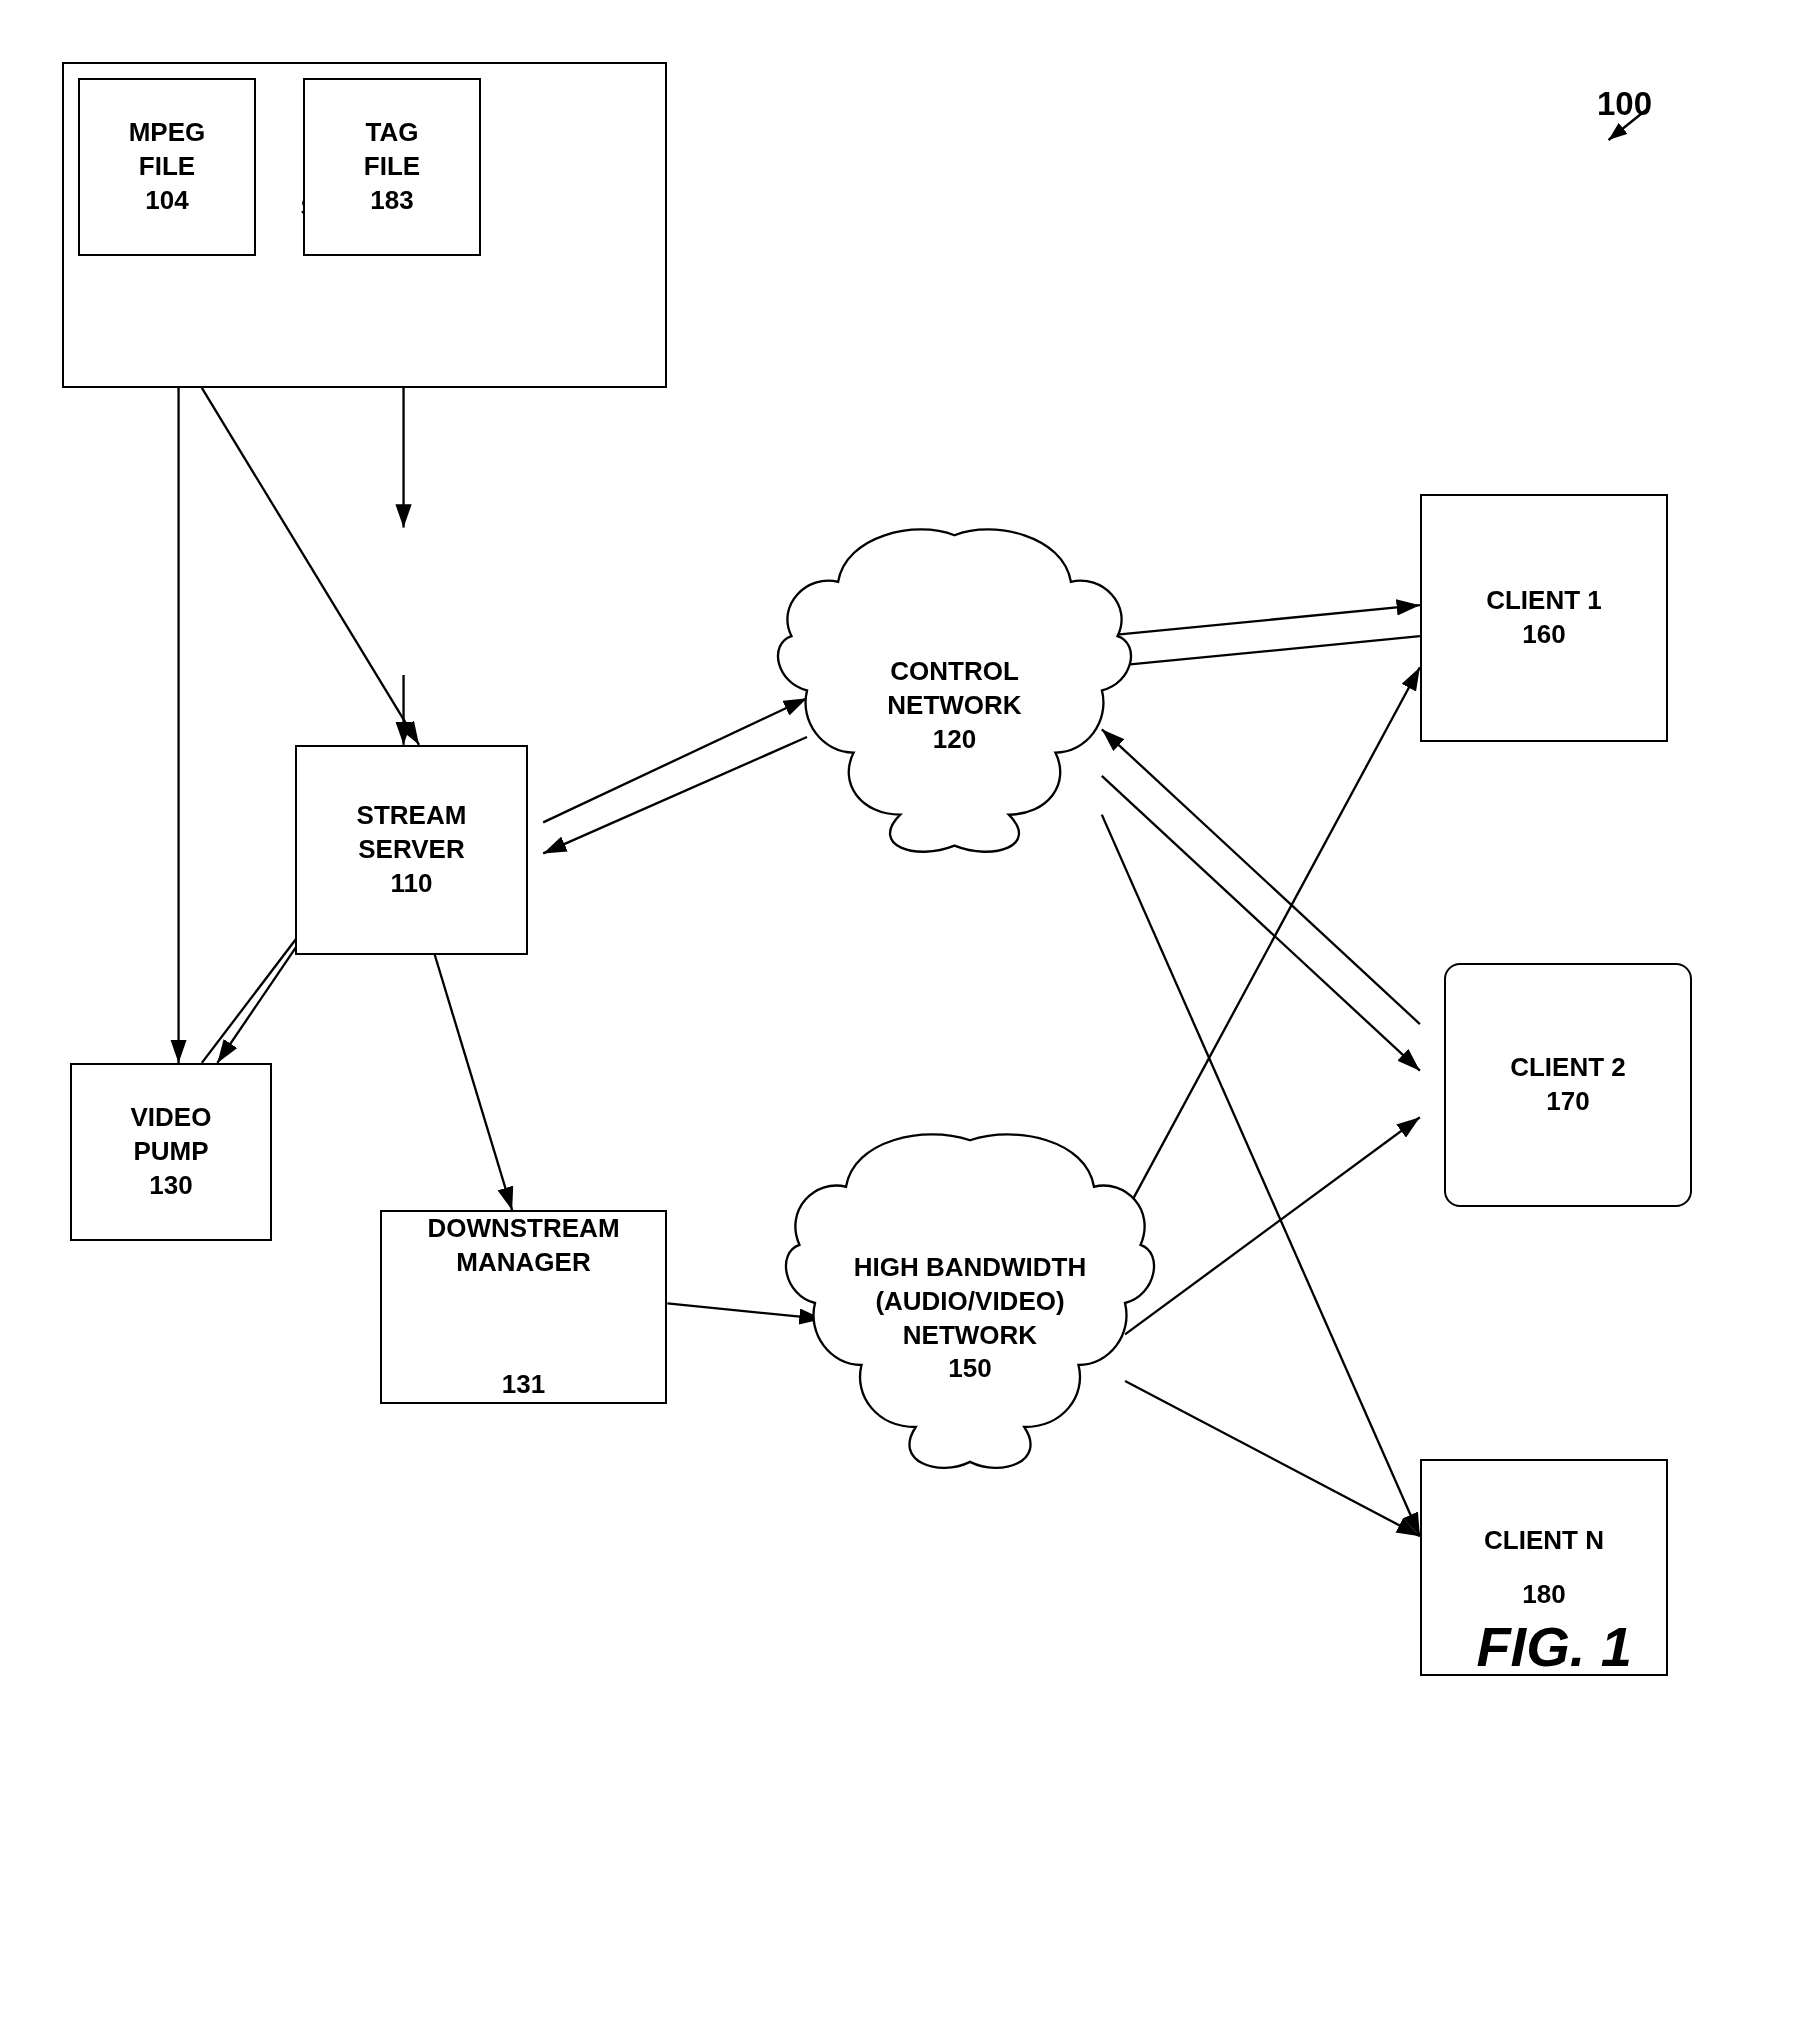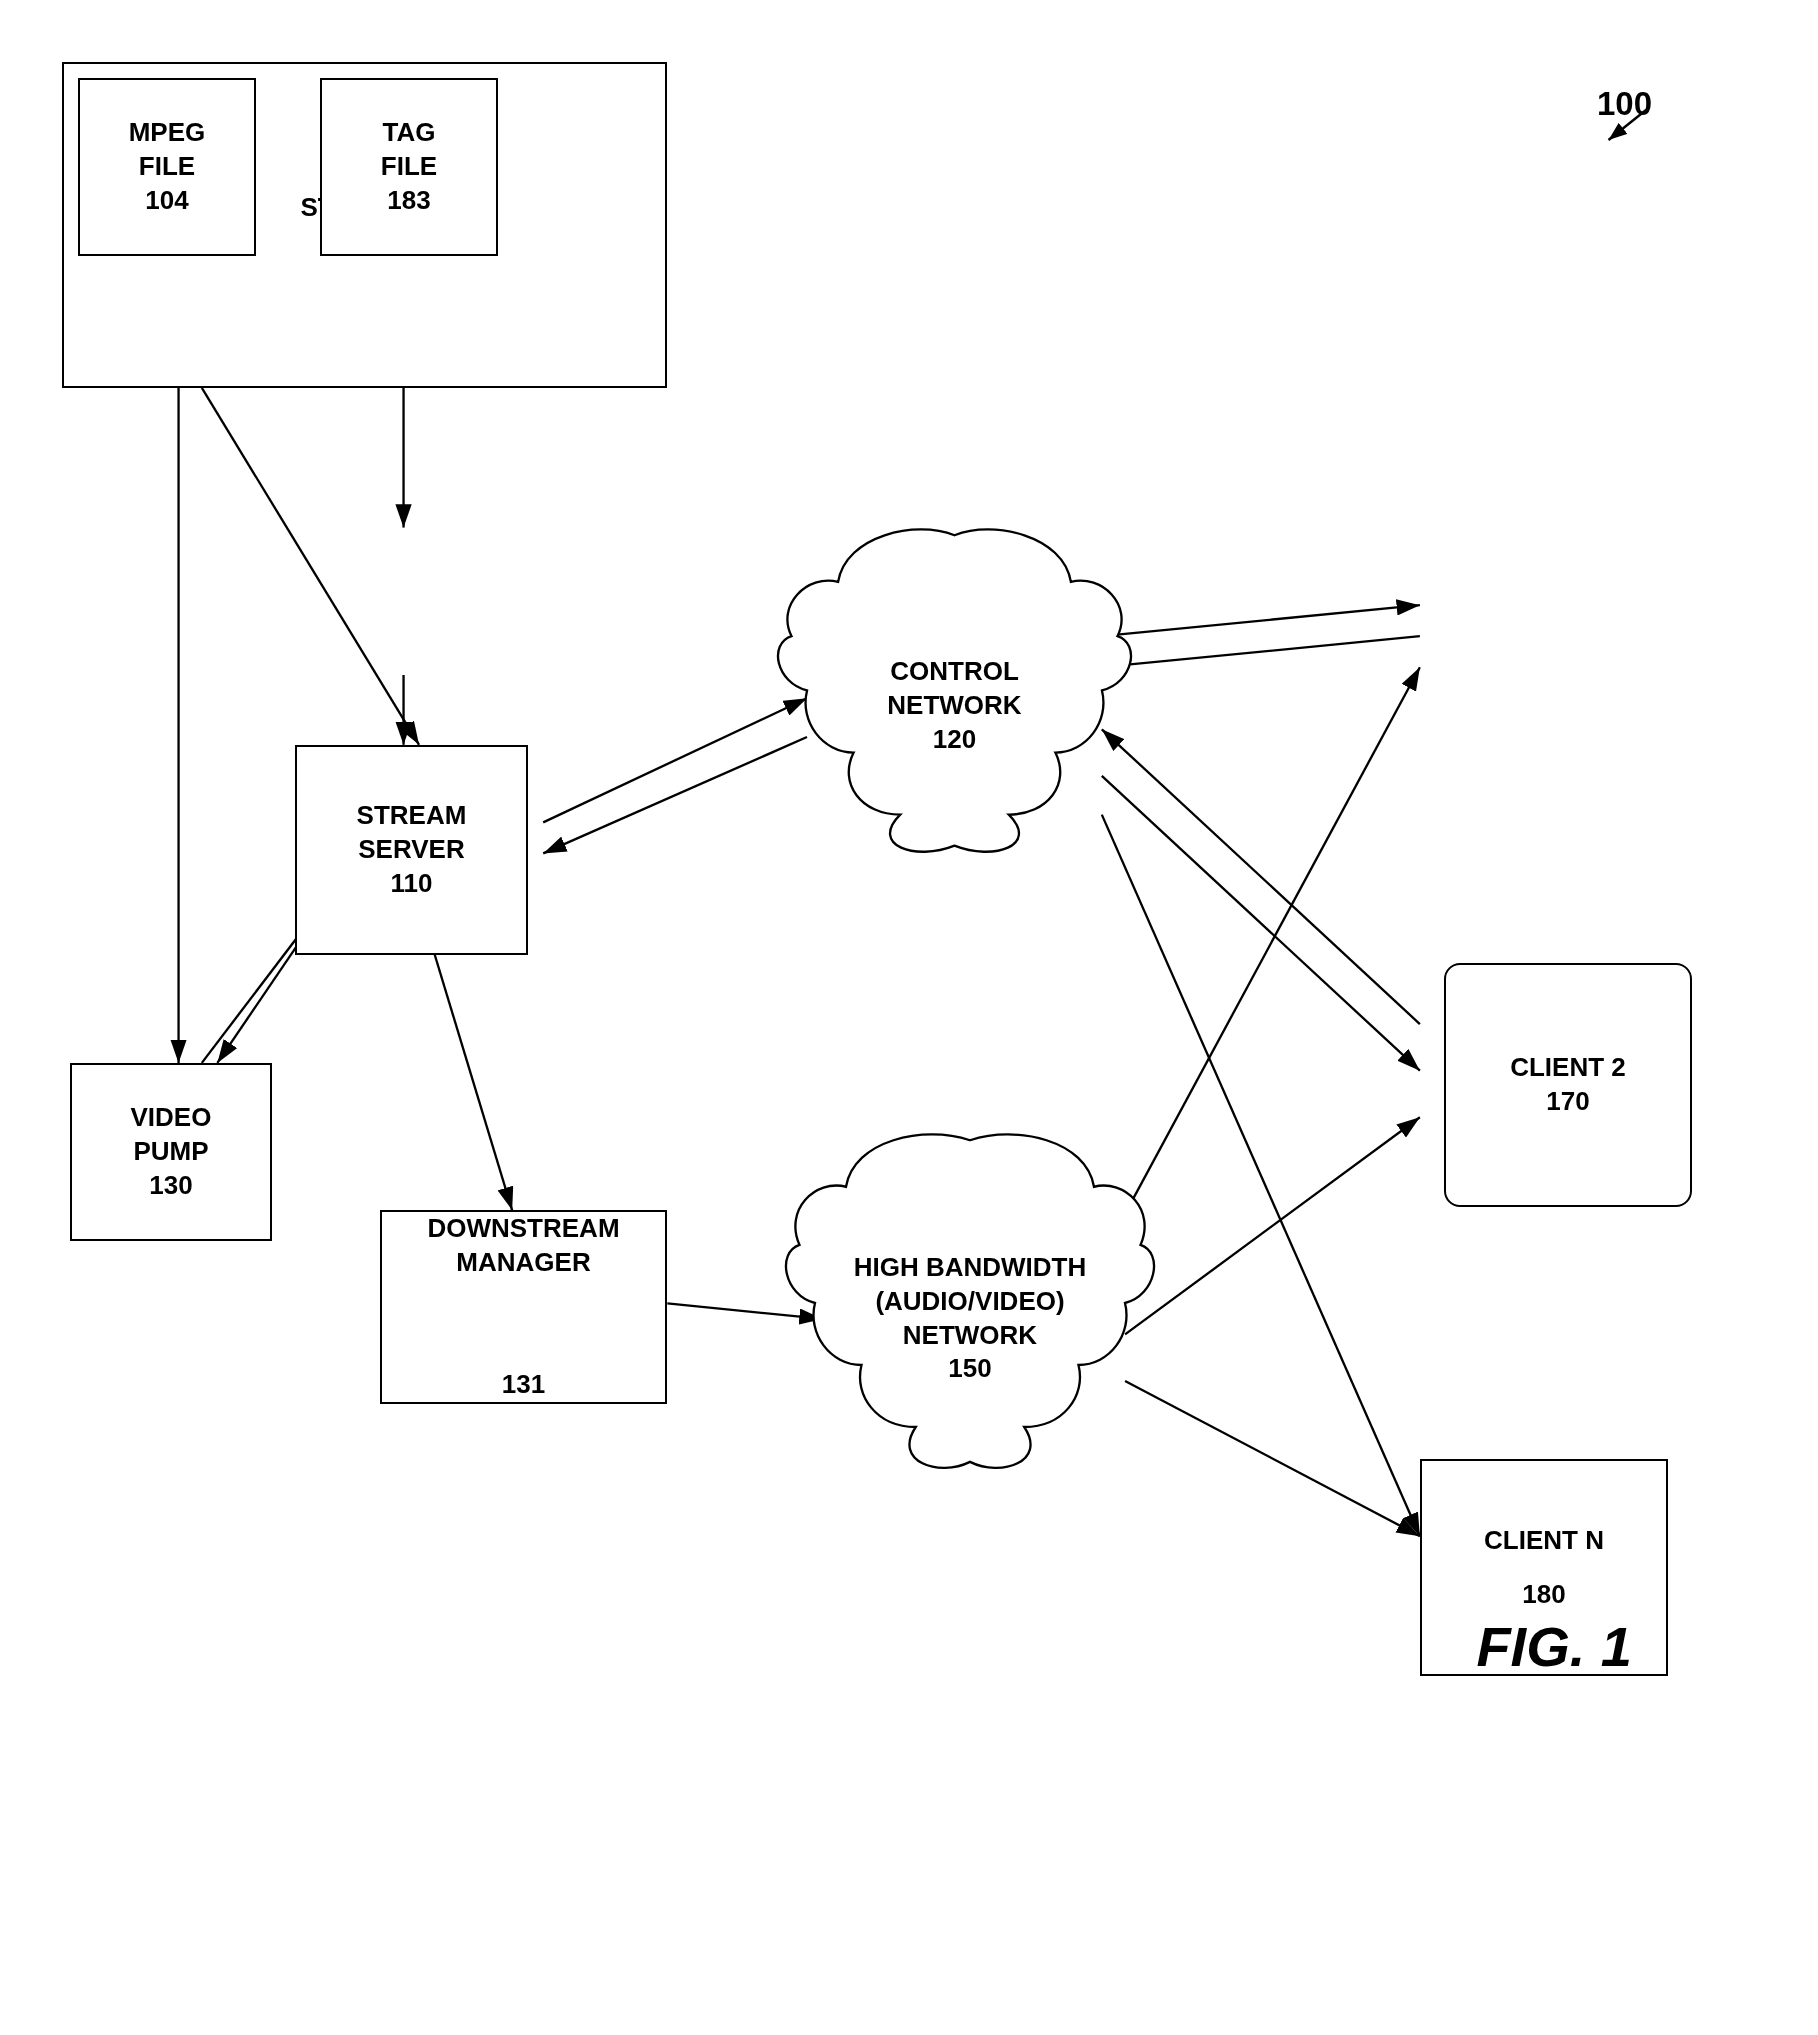--- a/index.html
+++ b/index.html
@@ -136,21 +136,21 @@
   <div class="box" style="left:62px; top:62px; width:605px; height:326px;">
     <span class="box-label">STORAGE</span>
     <span class="box-label">140</span>
   </div>
 
   <div class="box" style="left:78px; top:78px; width:178px; height:178px;">
     <span class="box-label">MPEG<br>FILE</span>
     <span class="box-label">104</span>
   </div>
 
-  <div class="box" style="left:320px; top:78px; width:178px; height:178px;">
+  <div class="box" style="left:303px; top:78px; width:178px; height:178px;">
     <span class="box-label">TAG<br>FILE</span>
     <span class="box-label">183</span>
   </div>
 
 
   <div class="box" style="left:295px; top:745px; width:233px; height:210px;">
     <span class="box-label">STREAM<br>SERVER</span>
     <span class="box-label">110</span>
   </div>
 
@@ -199,20 +199,24 @@
         C 130 400, 100 360, 110 320
         C 70 320, 40 280, 50 240
         C 10 230, 0 175, 30 165
         C 10 120, 50 80, 90 90
         C 100 30, 190 10, 250 30 Z
       " fill="#fff" stroke="#000" stroke-width="3"></path>
     </svg>
     <div class="cloud-label">HIGH BANDWIDTH<br>(AUDIO/VIDEO)<br>NETWORK<br>150</div>
   </div>
 
+  <div class="box" style="left:1420px; top:494px; width:248px; height:248px;">
+    <span class="box-label">CLIENT 1</span>
+    <span class="box-label">160</span>
+  </div>
 
   <div class="box" style="left:1444px; top:963px; width:248px; height:244px;border-radius:16px;">
     <span class="box-label">CLIENT 2</span>
     <span class="box-label">170</span>
   </div>
 
   <div class="box" style="left:1420px; top:1459px; width:248px; height:217px;gap:20px;">
     <span class="box-label">CLIENT N</span>
     <span class="box-label">180</span>
   </div>

